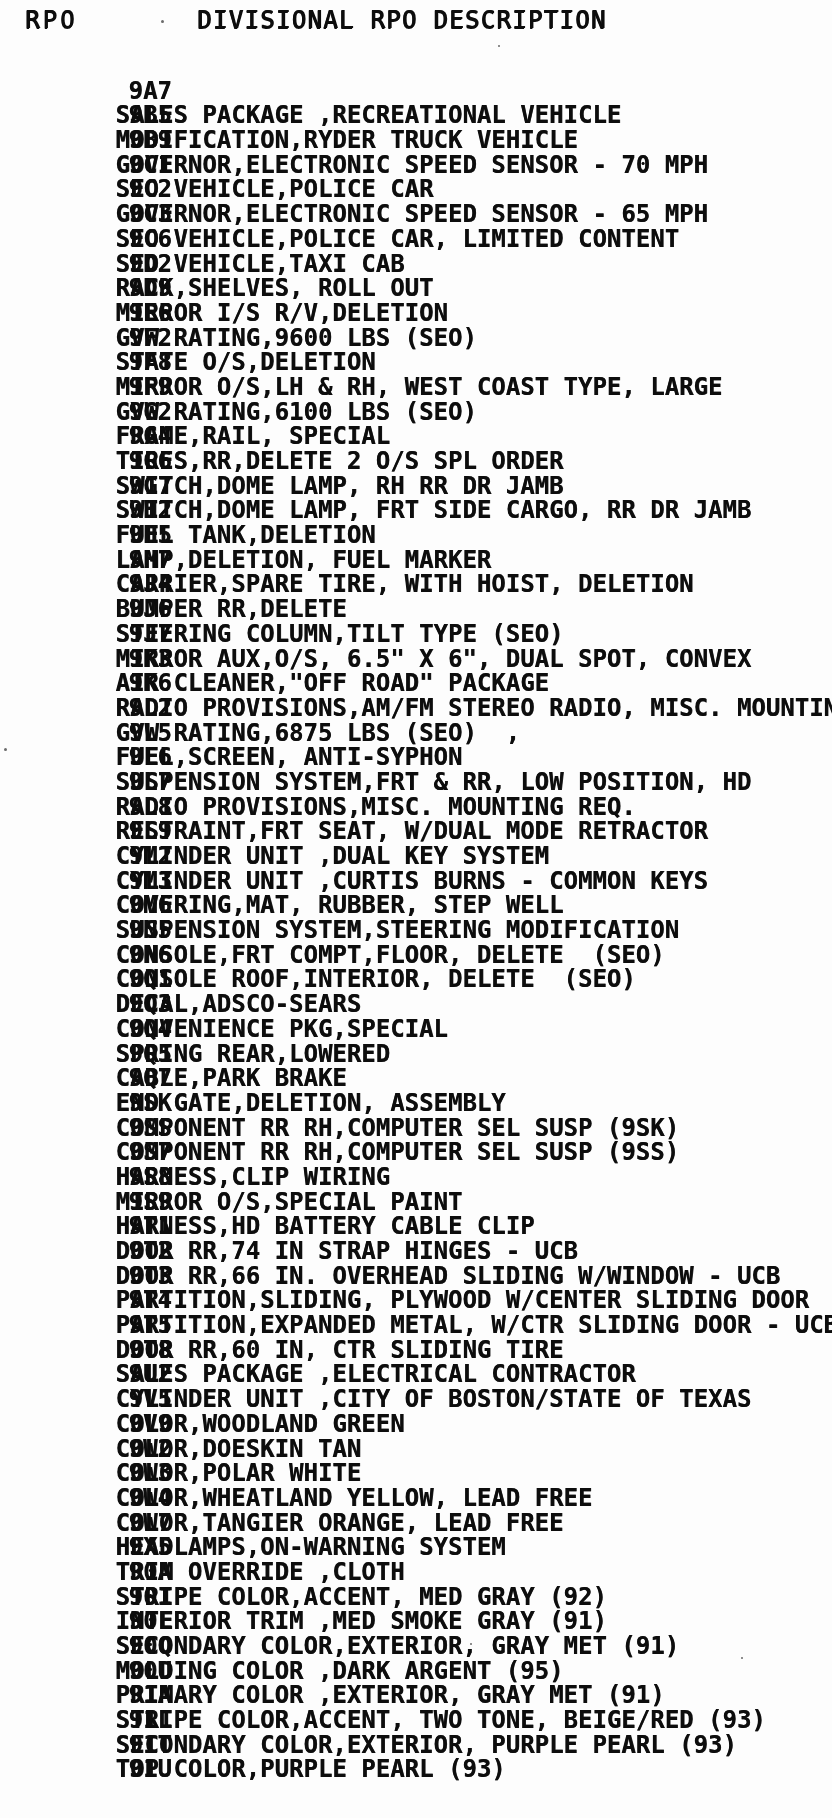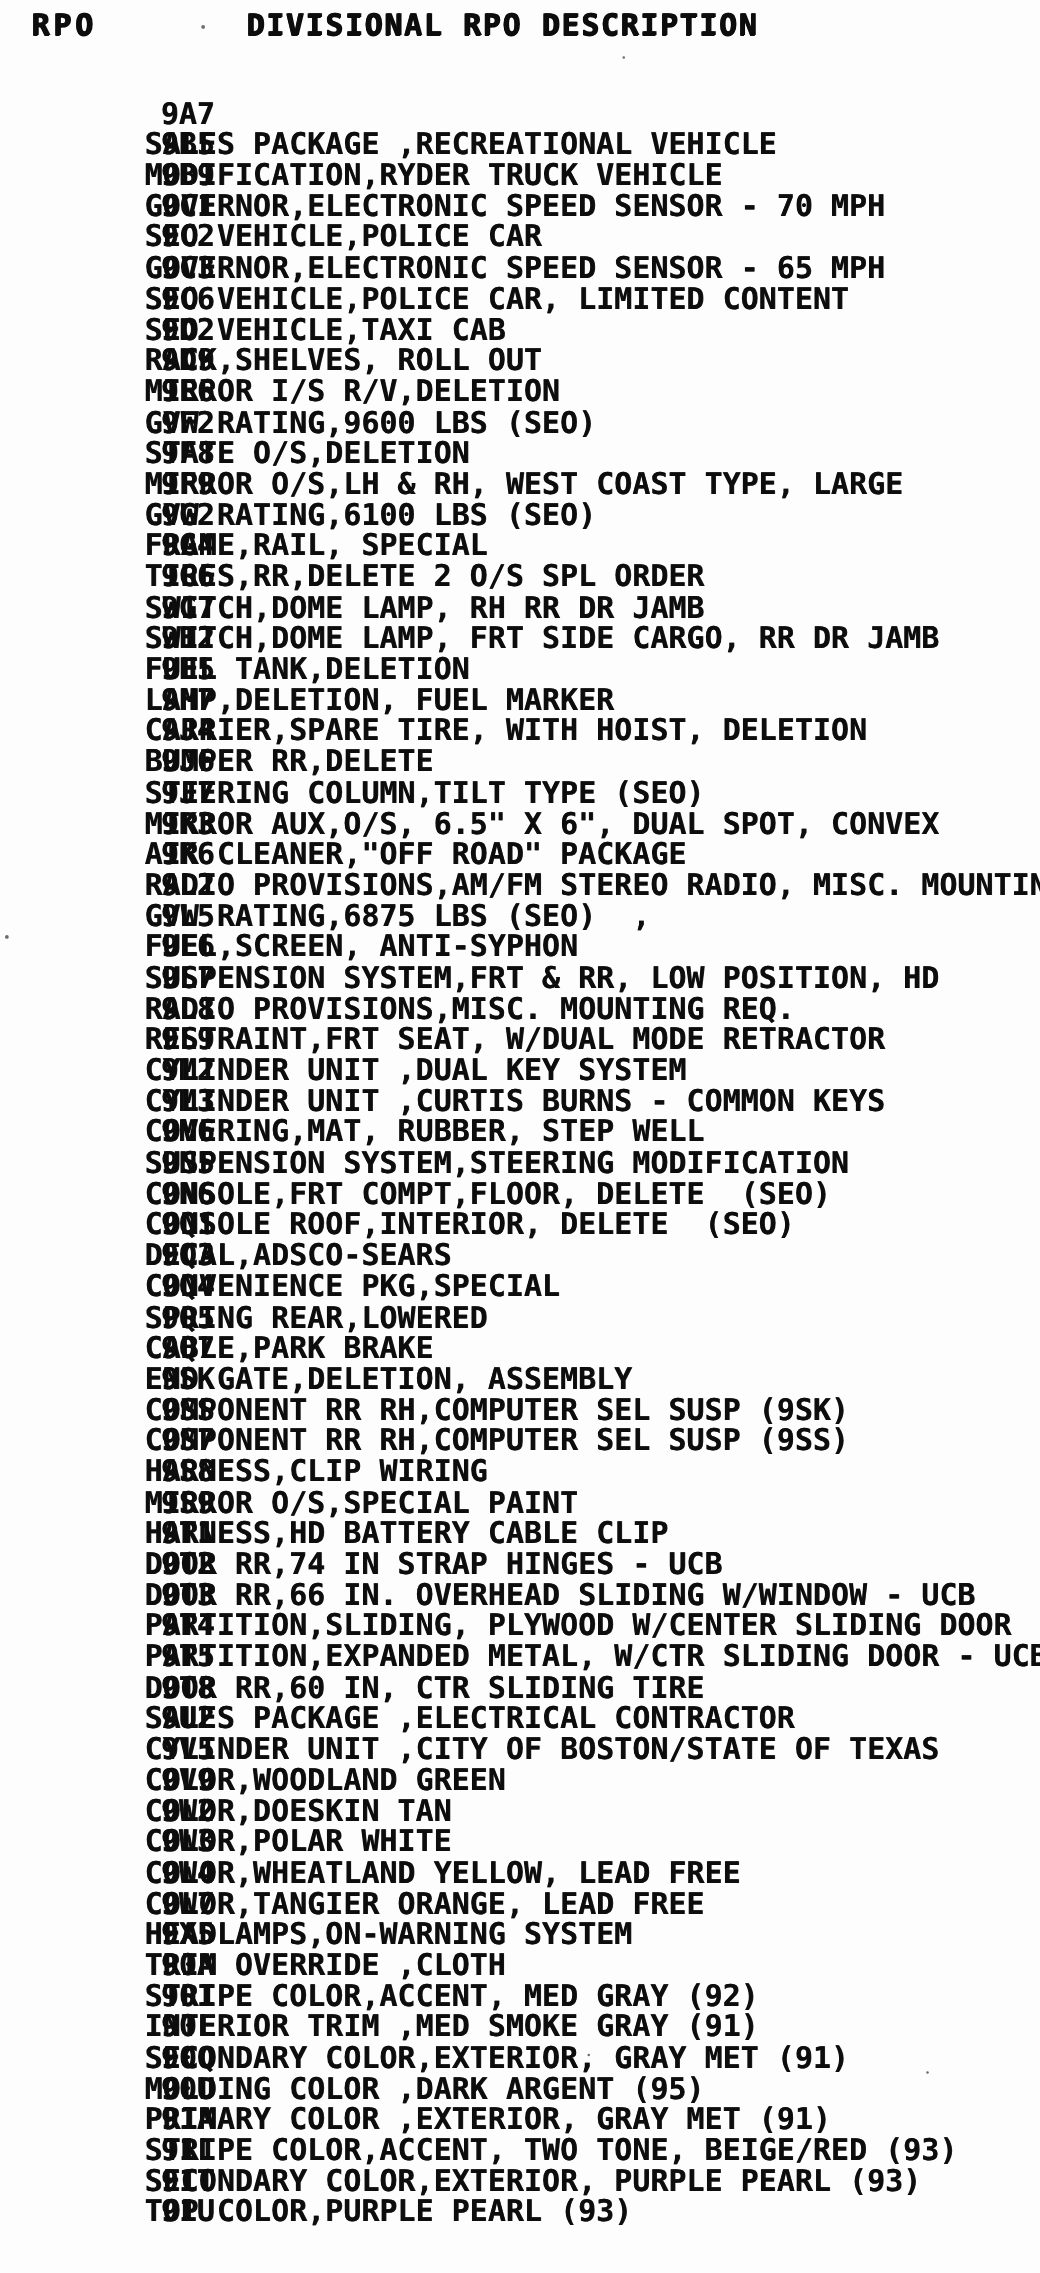--- a/index.html
+++ b/index.html
@@ -20,21 +20,21 @@
     inset: 0;
     background: #fdfdfd;
   }
   .doc-header {
     position: absolute;
     top: 7px;
     left: 0;
     right: 0;
     height: 28px;
     font-size: 24px;
-    font-weight: bold;
+    font-weight: normal;
     line-height: 26px;
     white-space: pre;
     padding-left: 44px;
   }
   .doc-header .rpo-col {
     position: absolute;
     left: 25px;
     top: 0;
     letter-spacing: 3px;
     text-shadow: 0.9px 0 0 currentColor, 0 0.5px 0 currentColor;

